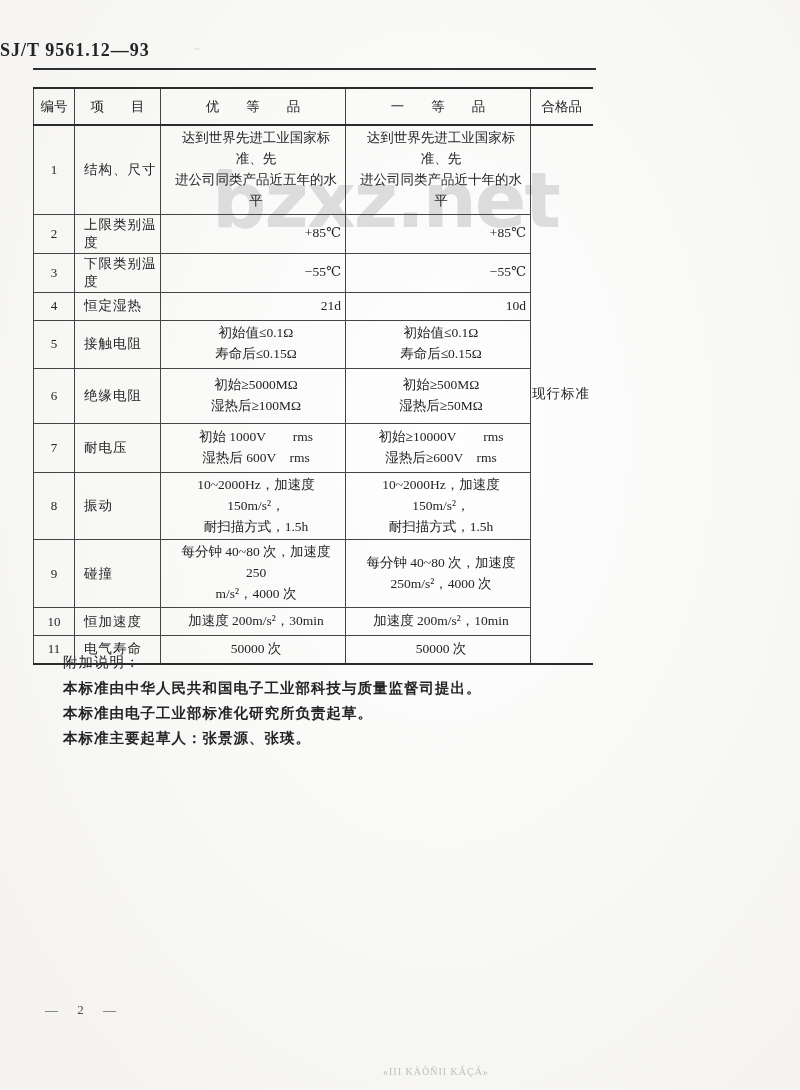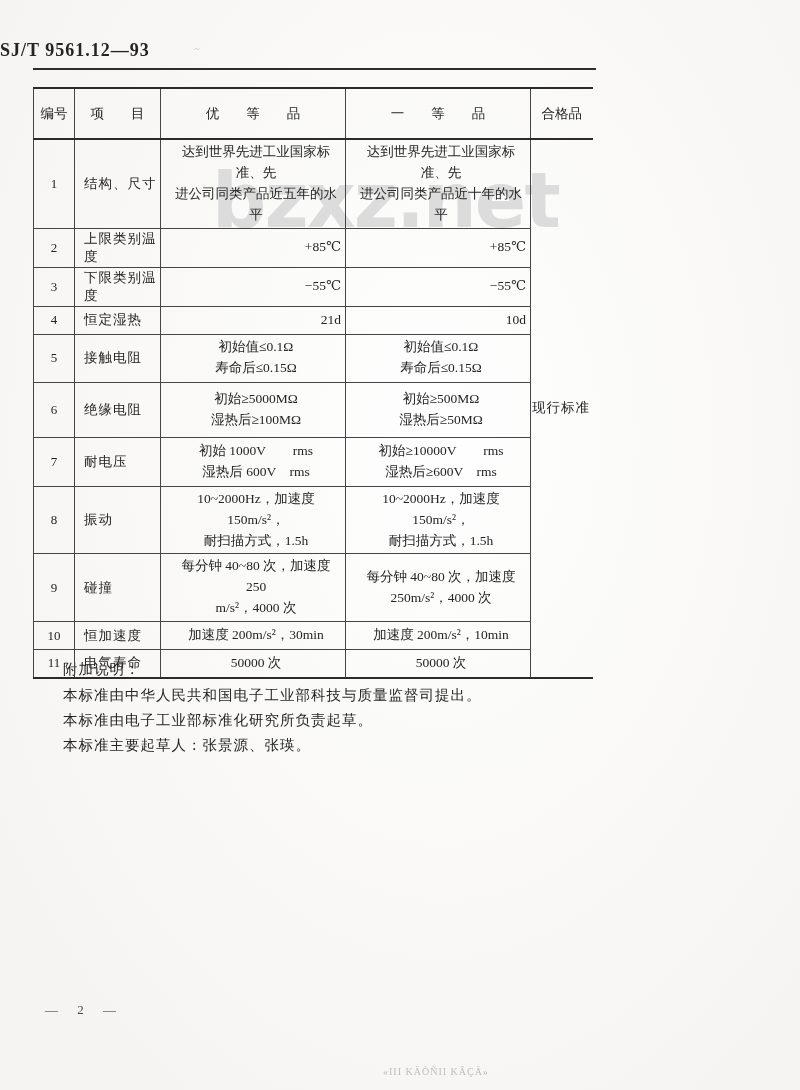--- a/index.html
+++ b/index.html
@@ -36,21 +36,21 @@
     border-bottom:2px solid #2b2b2b;
     border-left:1px solid #3e3e3e;
   }
   table.spec th, table.spec td{
     border:1px solid #454545;
     font-weight:normal;
     vertical-align:middle;
     background:transparent;
     overflow:hidden;
   }
-  table.spec thead tr{height:51px;}
+  table.spec thead tr{height:37px;}
   table.spec thead th{border-bottom:2px solid #2b2b2b;text-align:center;}
   table.spec th:last-child, table.spec td.qualified{border-right:none;}
   col.c-no{width:41px;} col.c-item{width:86px;} col.c-prem{width:185px;}
   col.c-first{width:185px;} col.c-qual{width:62px;}
   td.no{text-align:center;font-size:13px;}
   td.item{text-align:left;padding-left:9px;letter-spacing:1px;}
   td.val{
     text-align:center;padding:2px 4px 2px 10px;
     white-space:pre-line;line-height:1.55;
   }
@@ -64,22 +64,22 @@
   tbody tr:nth-child(3){height:29px;}
   tbody tr:nth-child(4){height:28px;}
   tbody tr:nth-child(5){height:48px;}
   tbody tr:nth-child(6){height:55px;}
   tbody tr:nth-child(7){height:49px;}
   tbody tr:nth-child(8){height:51px;}
   tbody tr:nth-child(9){height:56px;}
   tbody tr:nth-child(10){height:28px;}
   tbody tr:nth-child(11){height:28px;}
   .notes{position:absolute;left:63px;top:652px;font-size:14.5px;color:#242424;}
-  .notes-heading{margin:8px 0 8px 0;letter-spacing:1px;}
-  .notes-line{margin:0 0 9px 0;letter-spacing:1px;line-height:16px;}
+  .notes-heading{margin:1px 0 8px 0;letter-spacing:1px;}
+  .notes-line{margin:0 0 9px 0;letter-spacing:1px;line-height:16px;font-weight:bold;}
   .page-number{
     position:absolute;left:45px;top:1002px;
     font-size:13px;color:#4a4a4a;word-spacing:12px;letter-spacing:2px;
   }
   .footer-mark{
     position:absolute;left:383px;top:1066px;
     font-size:10px;color:#bdbdbd;letter-spacing:1px;
     font-family:"Liberation Serif",serif;
   }
 </style>

